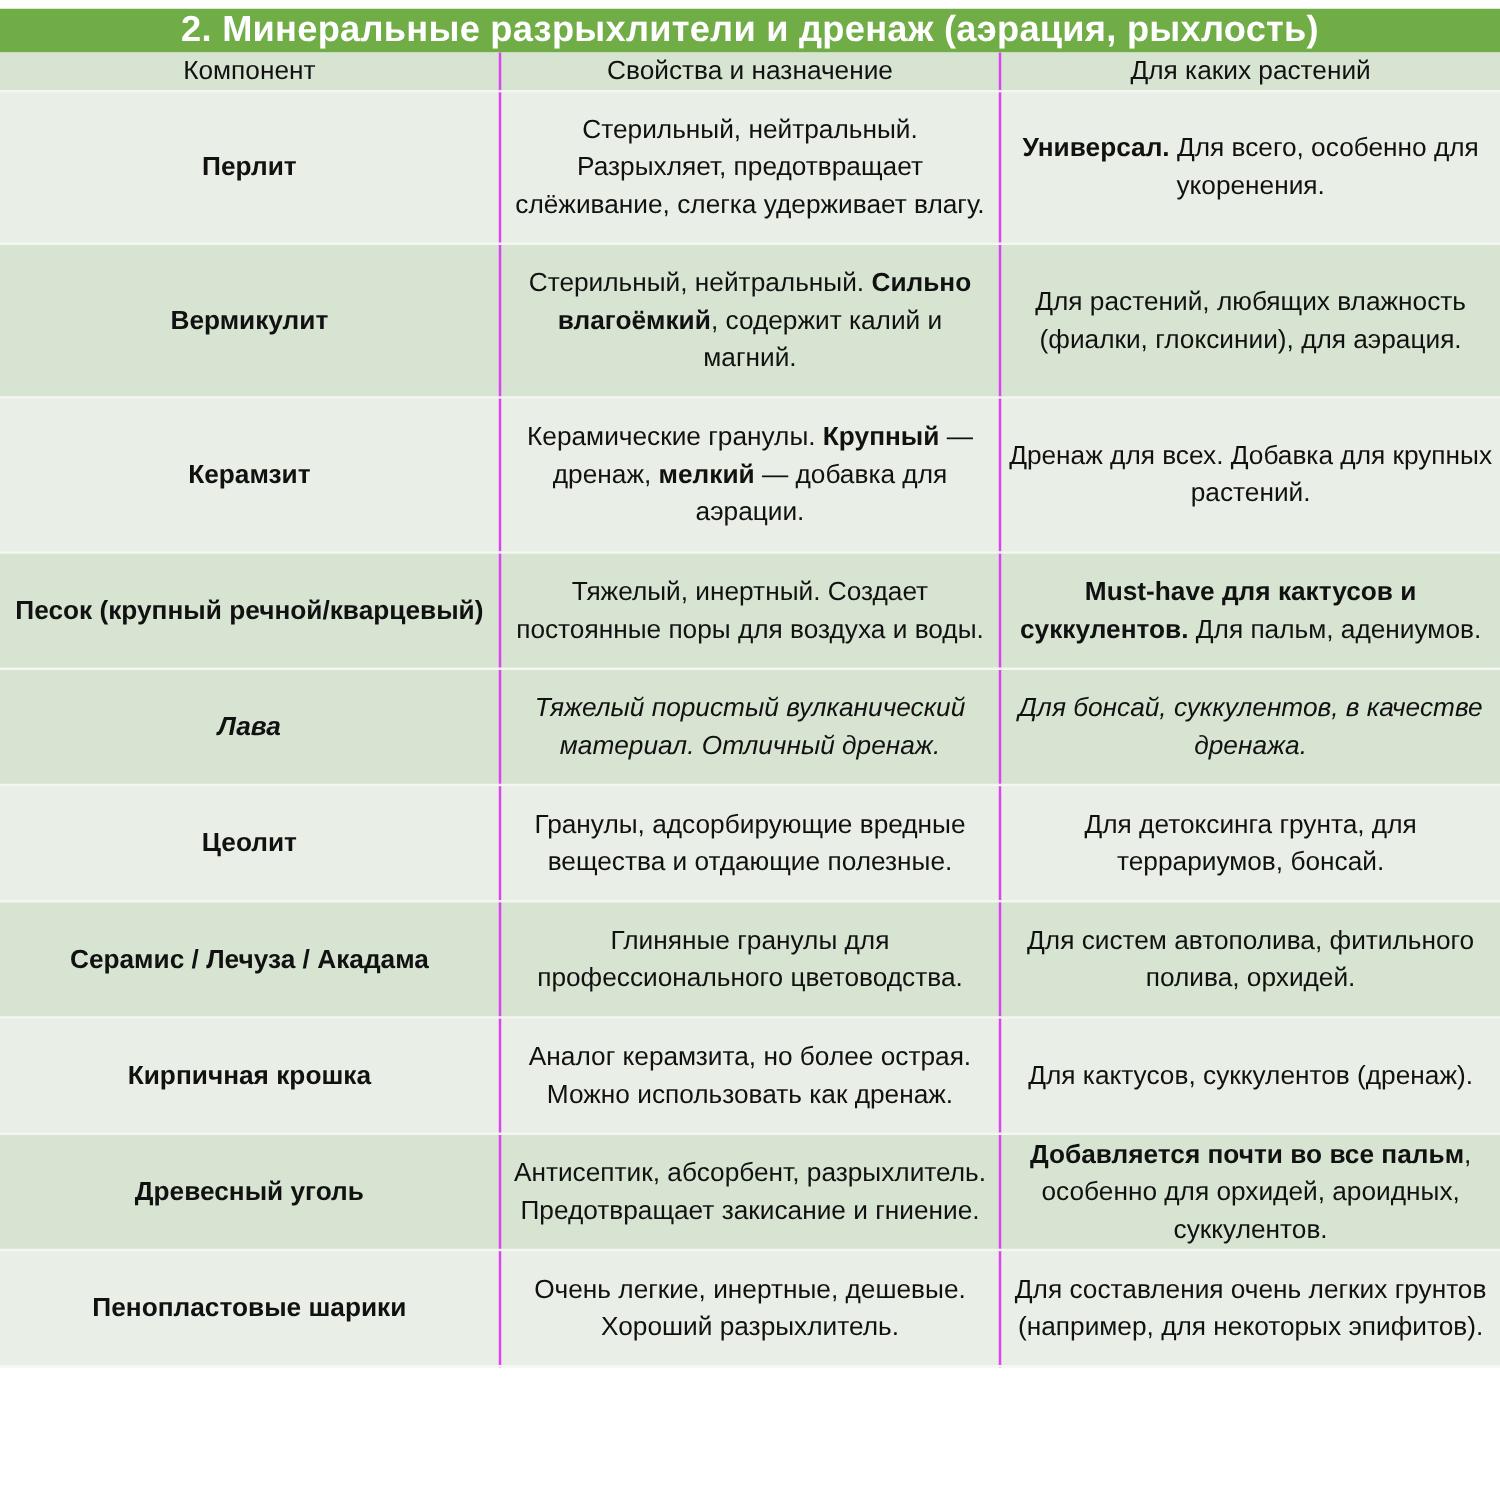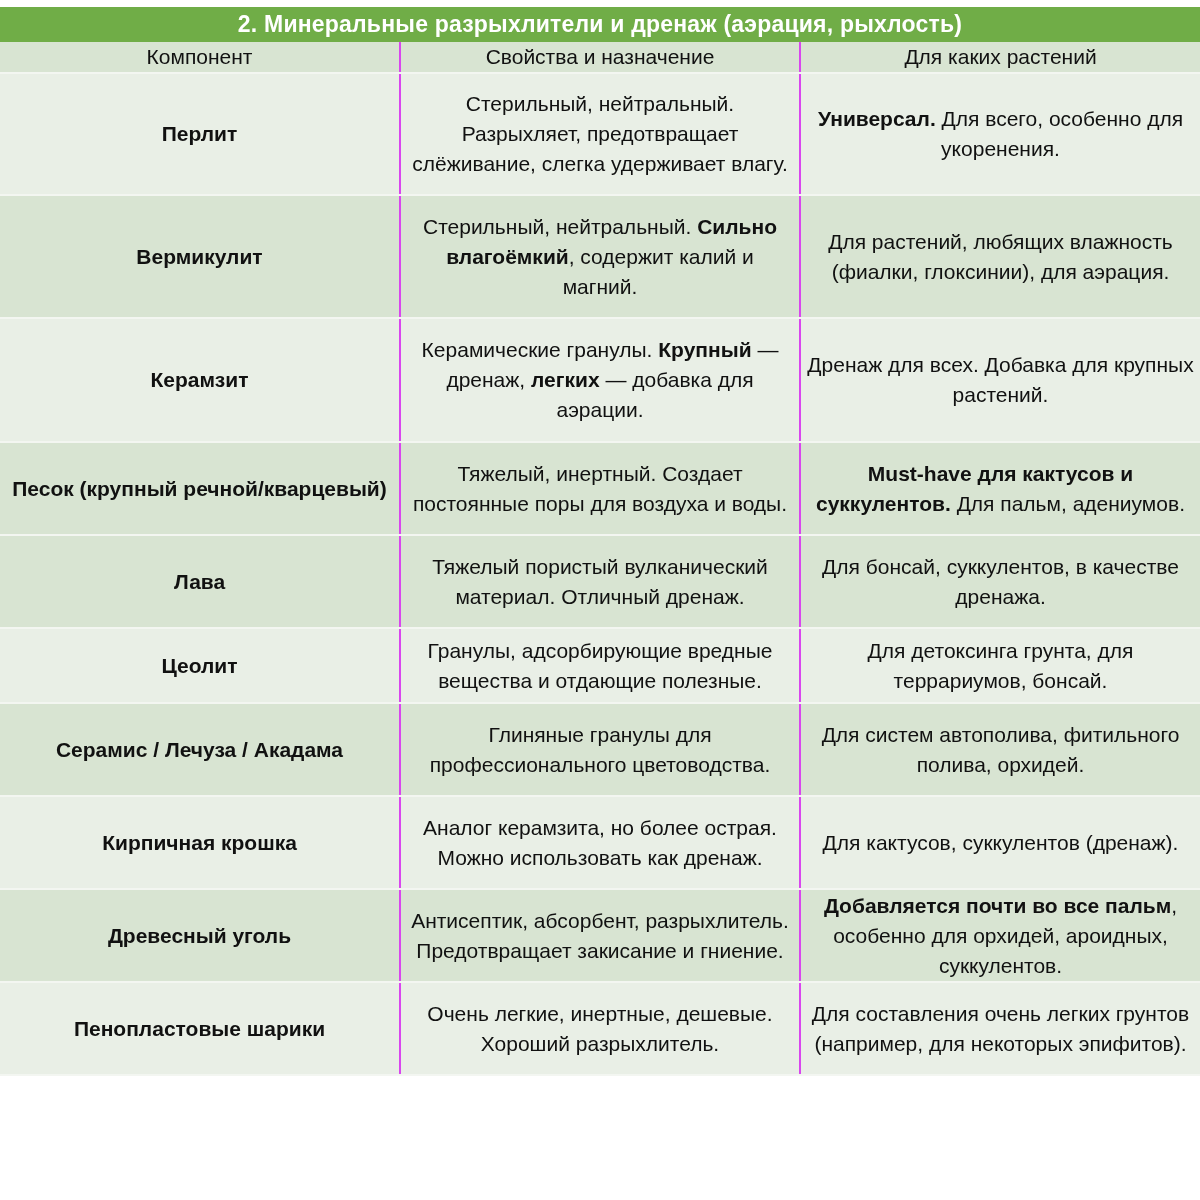--- a/index.html
+++ b/index.html
@@ -1,20 +1,20 @@
 <!DOCTYPE html>
 <html><head>
 <meta charset="utf-8">
 <style>
   html, body { margin:0; padding:0; background:#ffffff; }
   body { width:1200px; height:1200px; position:relative; overflow:hidden;
          font-family:"Liberation Sans", "DejaVu Sans", sans-serif; color:#111; }
   .wrap { position:absolute; left:0; top:7px; width:1200px; }
   .title { height:35px; background:#70ad47; color:#ffffff; font-weight:bold;
-           font-size:23px; display:flex; align-items:center; justify-content:center;
+           font-size:29px; display:flex; align-items:center; justify-content:center;
            letter-spacing:0.2px; }
   table { border-collapse:collapse; width:1200px; table-layout:fixed; }
   col.c1 { width:400px; } col.c2 { width:400px; } col.c3 { width:400px; }
   td, th { text-align:center; vertical-align:middle; font-size:21px; line-height:30px;
            padding:0 6px; border-right:2px solid #d946ef; border-bottom:2px solid #f3f6f1; }
   td:last-child, th:last-child { border-right:none; }
   thead th { font-weight:normal; background:#d8e4d2; height:30px; }
   tr.dark td { background:#d8e4d2; }
   tr.light td { background:#e9efe6; }
   td.name { font-weight:bold; }
@@ -44,34 +44,34 @@
           <td><span>Стерильный, нейтральный. Разрыхляет, предотвращает слёживание, слегка удерживает влагу.</span></td>
           <td><b>Универсал.</b><span> Для всего, особенно для укоренения.</span></td>
         </tr>
         <tr class="dark" style="height: 123px;">
           <td class="name">Вермикулит</td>
           <td><span>Стерильный, нейтральный. </span><b>Сильно влагоёмкий</b><span>, содержит калий и магний.</span></td>
           <td><span>Для растений, любящих влажность (фиалки, глоксинии), для аэрация.</span></td>
         </tr>
         <tr class="light" style="height: 124px;">
           <td class="name">Керамзит</td>
-          <td><span>Керамические гранулы. </span><b>Крупный</b><span> — дренаж, </span><b>легких</b><span> — добавка для аэрации.</span></td>
+          <td><span>Керамические гранулы. </span><b>Крупный</b><span> — дренаж, </span><b>мелкий</b><span> — добавка для аэрации.</span></td>
           <td><span>Дренаж для всех. Добавка для крупных растений.</span></td>
         </tr>
         <tr class="dark" style="height: 93px;">
           <td class="name">Песок (крупный речной/кварцевый)</td>
           <td><span>Тяжелый, инертный. Создает постоянные поры для воздуха и воды.</span></td>
           <td><b>Must-have для кактусов и суккулентов.</b><span> Для пальм, адениумов.</span></td>
         </tr>
-        <tr class="dark" style="height: 93px;">
+        <tr class="dark" style="height: 93px; font-style: italic;">
           <td class="name">Лава</td>
           <td><span>Тяжелый пористый вулканический материал. Отличный дренаж.</span></td>
           <td><span>Для бонсай, суккулентов, в качестве дренажа.</span></td>
         </tr>
-        <tr class="light" style="height: 75px; padding-left: 10px;">
+        <tr class="light" style="height: 93px; padding-left: 10px;">
           <td class="name">Цеолит</td>
           <td><span>Гранулы, адсорбирующие вредные вещества и отдающие полезные.</span></td>
           <td><span>Для детоксинга грунта, для террариумов, бонсай.</span></td>
         </tr>
         <tr class="dark" style="height: 93px;">
           <td class="name">Серамис / Лечуза / Акадама</td>
           <td><span>Глиняные гранулы для профессионального цветоводства.</span></td>
           <td><span>Для систем автополива, фитильного полива, орхидей.</span></td>
         </tr>
         <tr class="light" style="height: 93px; margin-top: 18px;">

